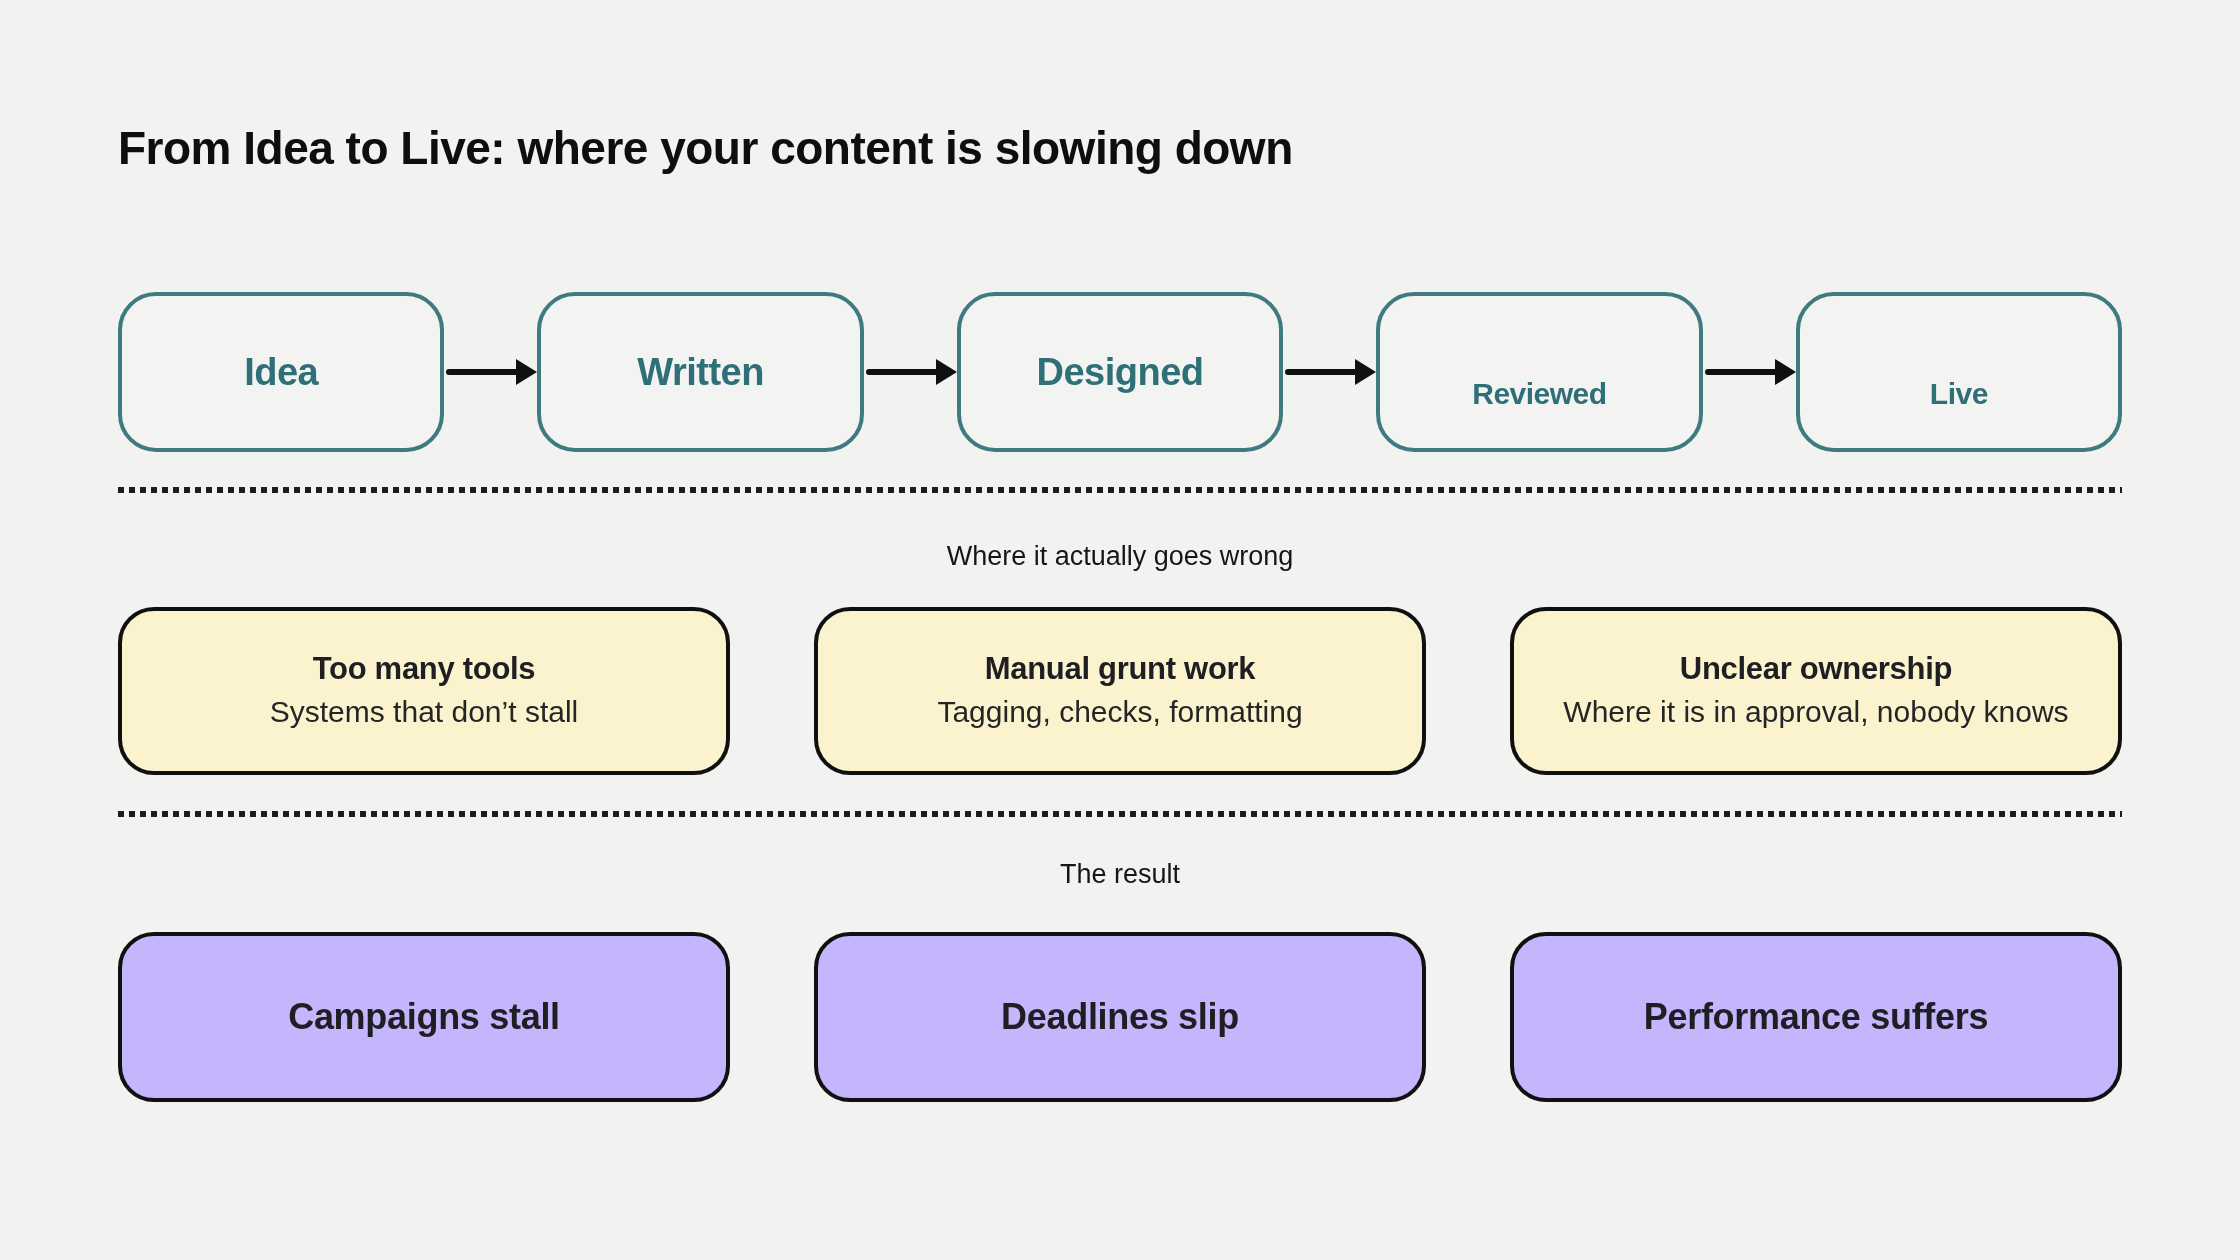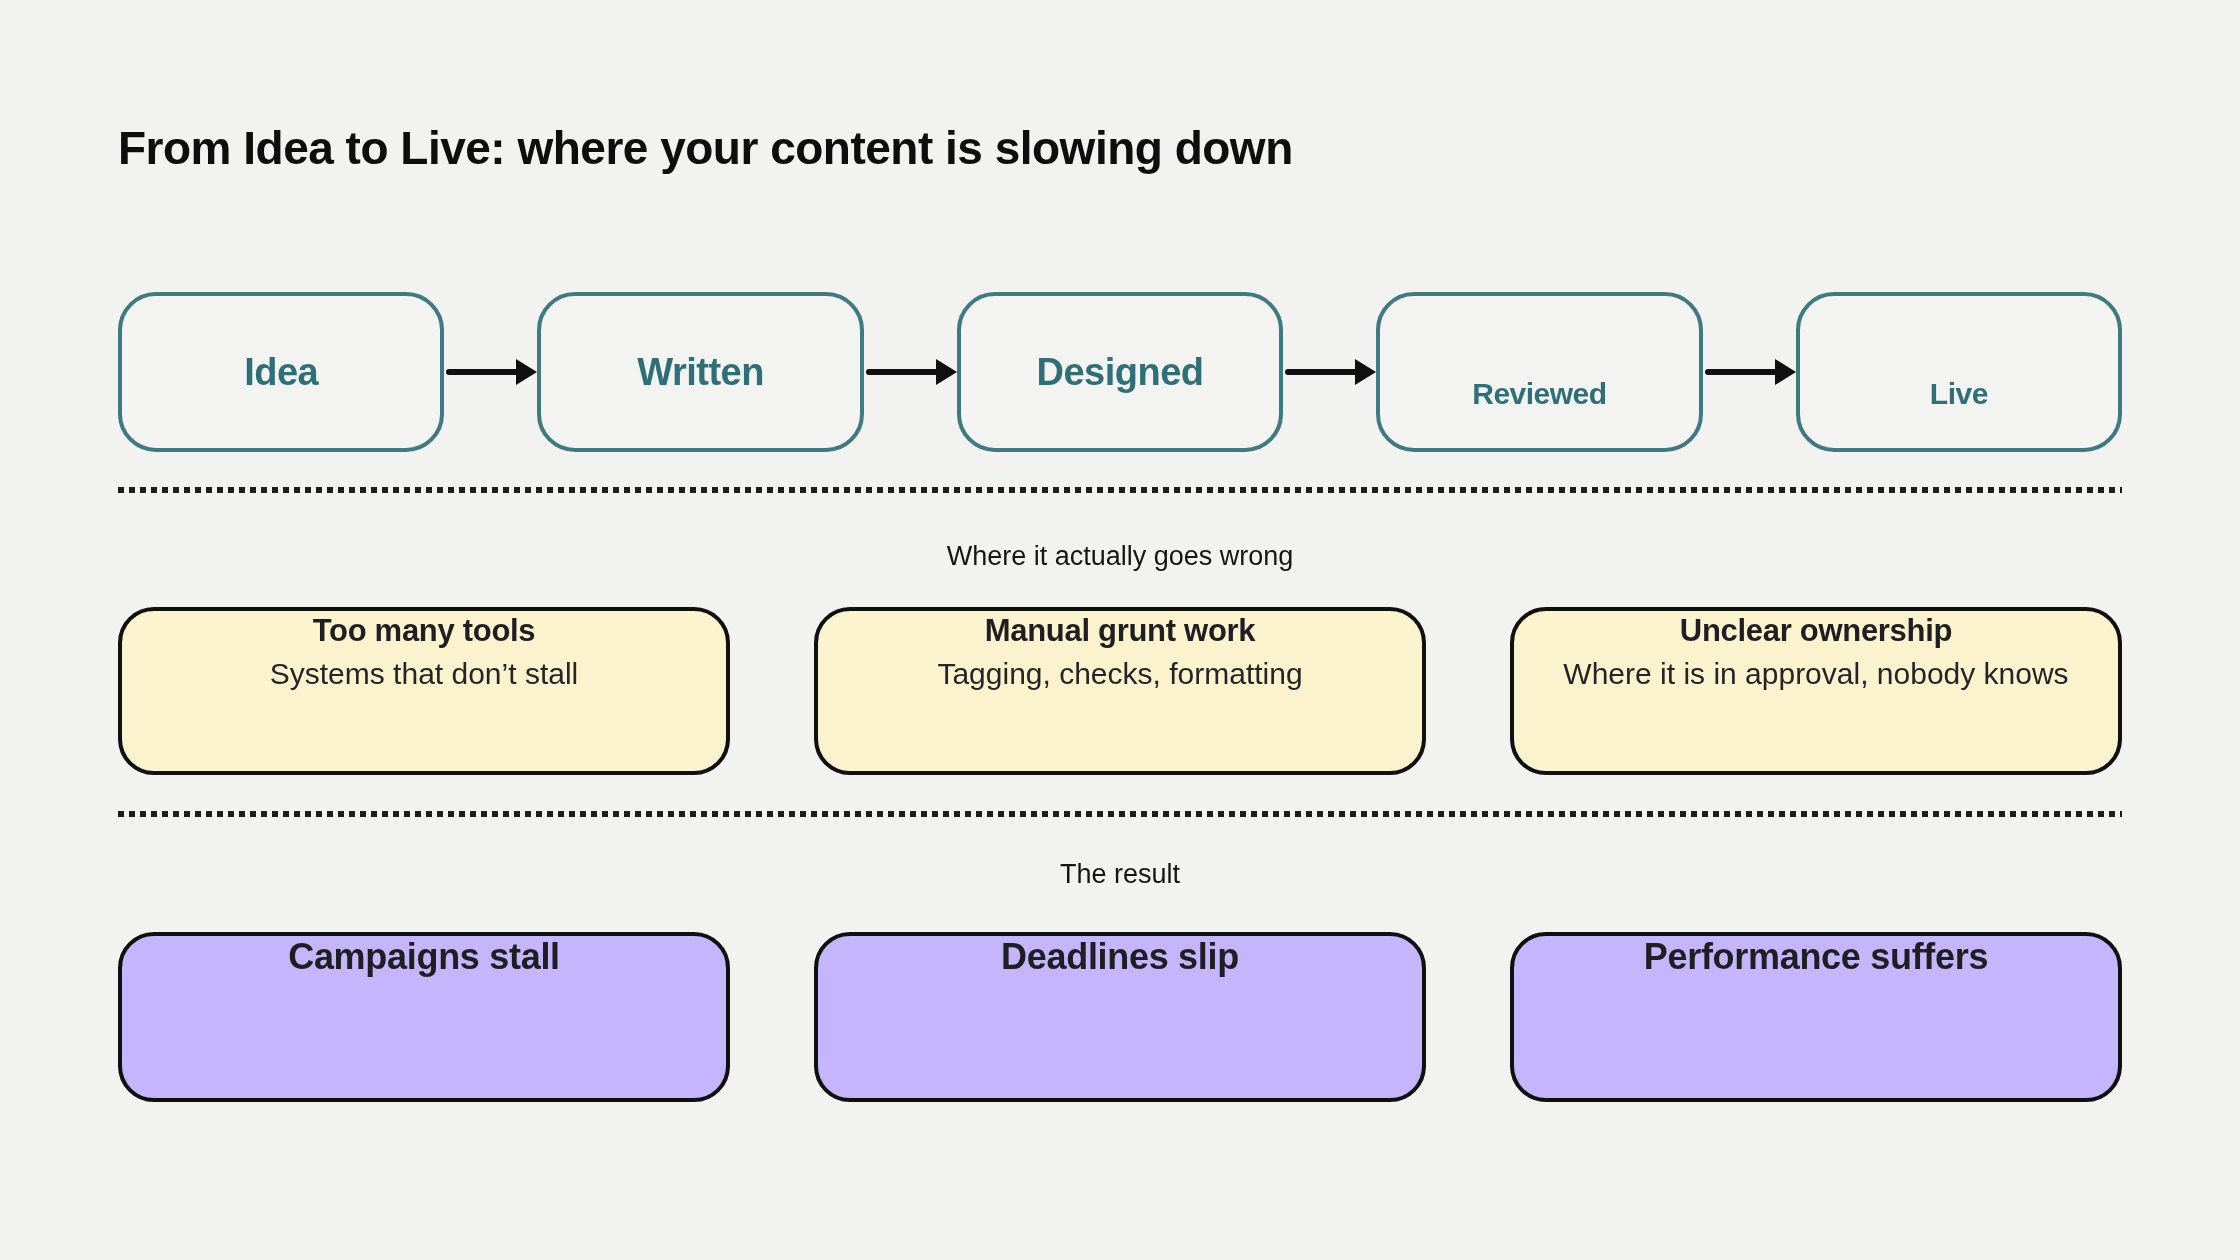--- a/index.html
+++ b/index.html
@@ -69,21 +69,21 @@
     position:absolute;left:118px;right:118px;
     display:flex;gap:84px;
   }
   .card-row.problems{top:607px;height:168px;}
   .card-row.results{top:932px;height:170px;}
   .card{
     flex:1 1 0;
     border:4px solid #101010;
     border-radius:36px;
     box-sizing:border-box;
-    display:flex;flex-direction:column;align-items:center;justify-content:flex-start;
+    display:flex;flex-direction:column;align-items:center;justify-content:center;
     text-align:center;
   }
   .card.yellow{background:#FAF3CD;}
   .card.salmon{background:#c4b5fd;}
   .card-title{
     font-size:31px;font-weight:bold;color:#1f1f23;line-height:40px;letter-spacing:-0.3px;
   }
   .card-subtitle{
     font-size:30px;color:#252528;line-height:42px;margin-top:2px;
   }

